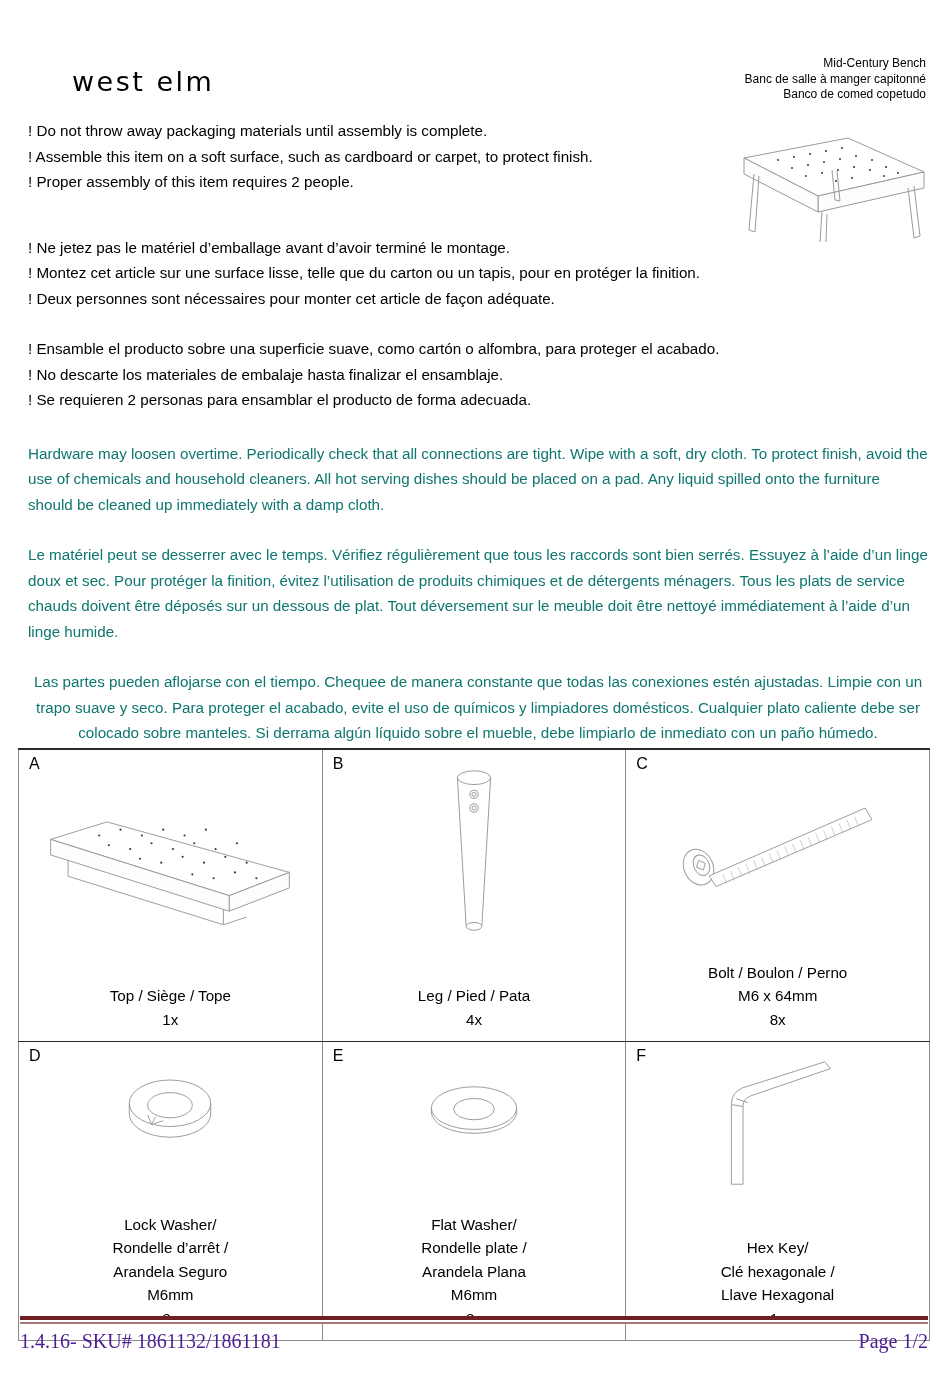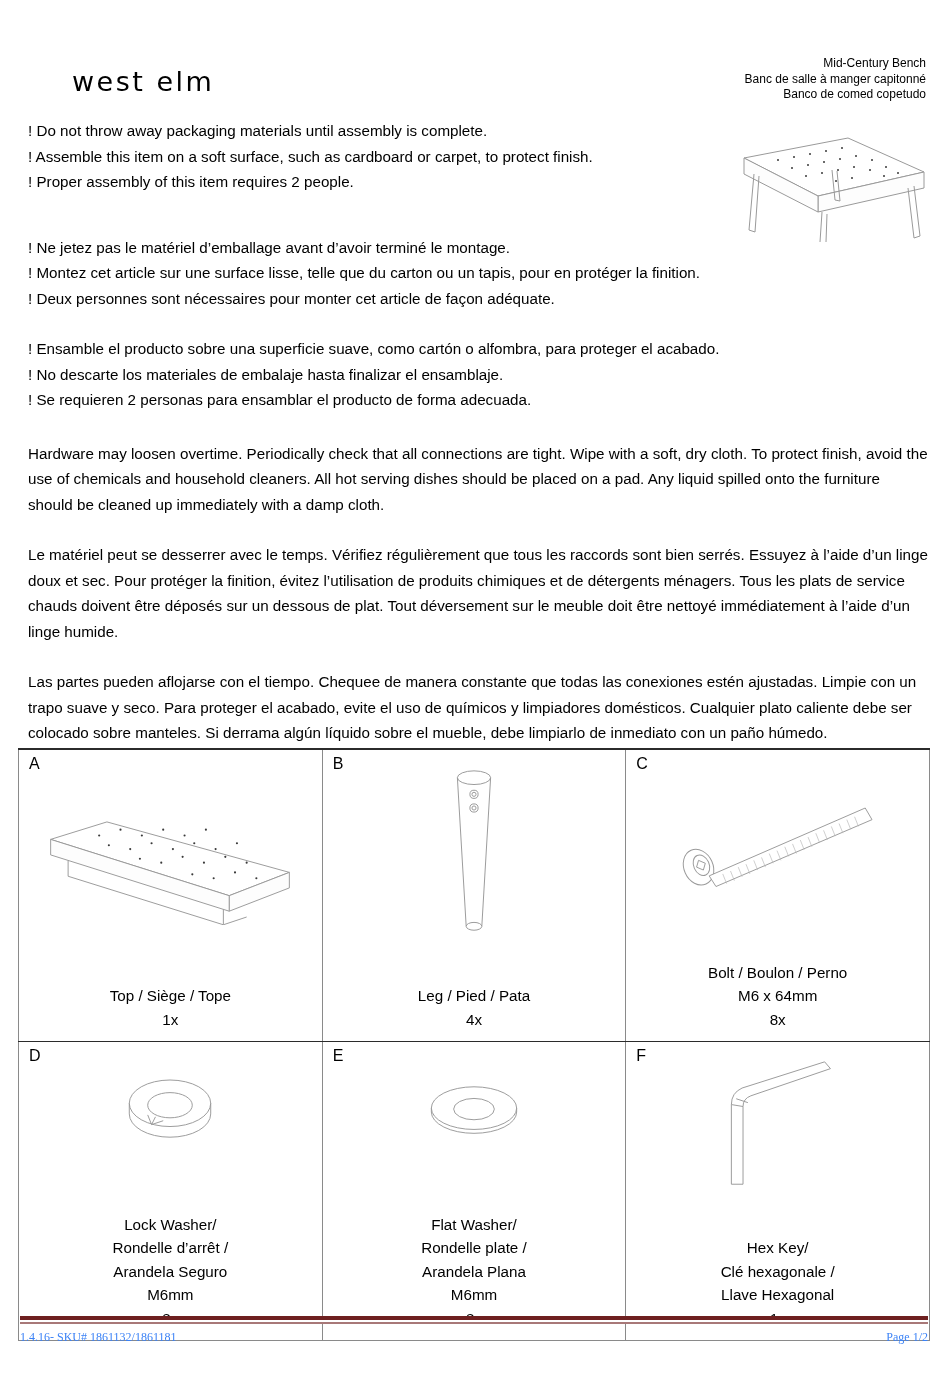--- a/index.html
+++ b/index.html
@@ -89,26 +89,26 @@
     margin-top: 28px;
   }
   .care-heading {
     font-size: 15.2px;
     line-height: 24px;
     color: #000;
   }
   .care-para {
     font-size: 15.2px;
     line-height: 25.5px;
-    color: #000000;
+    color: #0f766e;
     margin: 0;
     max-width: 900px;
   }
   .care-para.fr { margin-top: 25px; }
-  .care-para.es { margin-top: 25px; }
+  .care-para.es { margin-top: 25px; text-align: center; }
 
   
   .parts-wrap {
     position: absolute;
     left: 18px;
     top: 748px;
     width: 912px;
   }
   .parts-table {
     width: 912px;
@@ -189,22 +189,22 @@
     position: absolute;
     left: 20px;
     top: 1330px;
     width: 908px;
     display: flex;
     justify-content: space-between;
     align-items: baseline;
   }
   .footer-text {
     font-family: "Liberation Serif", serif;
-    font-size: 12px;
-    color: #3b82f6;
+    font-size: 20px;
+    color: #4c1d95;
     white-space: nowrap;
   }
 
   svg { display: block; }
 </style>
 </head>
 <body>
 
 <div class="page">
 

